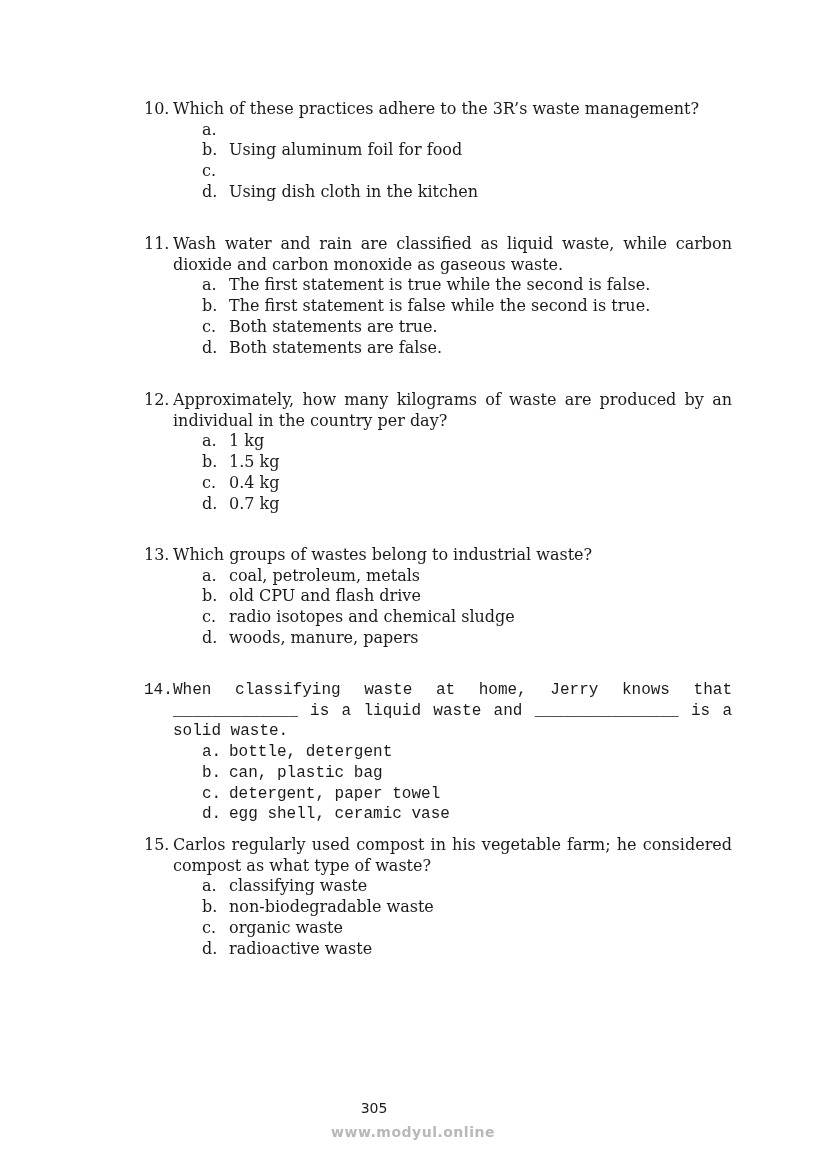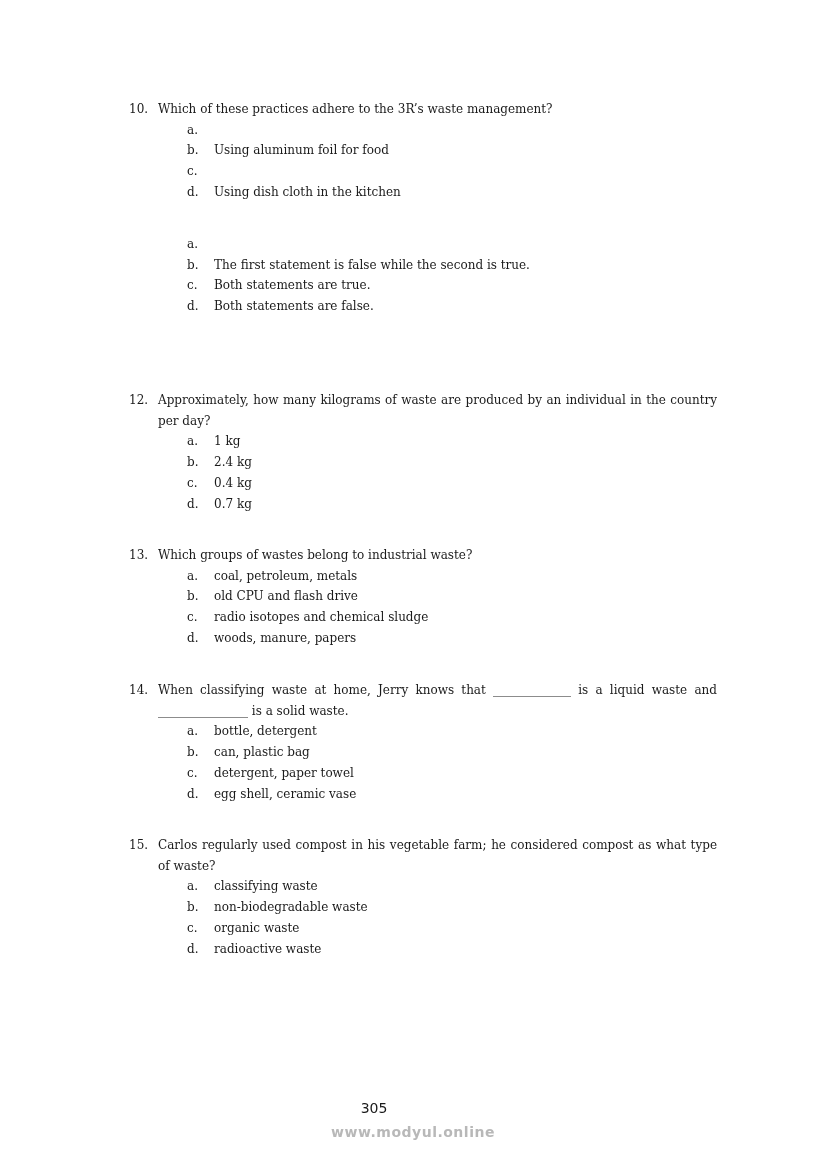--- a/index.html
+++ b/index.html
@@ -1,18 +1,18 @@
 <!DOCTYPE html>
 <html><head>
 <meta charset="utf-8">
 <style>
   html, body { margin: 0; padding: 0; background: #ffffff; }
   body { width: 826px; height: 1169px; position: relative; overflow: hidden;
          font-family: "DejaVu Serif", "Liberation Serif", serif; color: #1a1a1a; }
-  .question { position: absolute; left: 129px; width: 588px; font-size: 12px; line-height: 20.7px; }
+  .question { position: absolute; left: 144px; width: 588px; font-size: 16px; line-height: 20.7px; }
   .q-stem { display: flex; }
   .q-num { width: 29px; flex: none; }
   .q-text { flex: 1; text-align: justify; }
   .opts { margin: 0; padding: 0; list-style: none; }
   .opt { display: flex; padding-left: 58px; }
   .opt-letter { width: 27px; flex: none; }
   .page-num { position: absolute; top: 1100px; left: 0; width: 748px; text-align: center;
               font-family: "DejaVu Sans", "Liberation Sans", sans-serif; font-size: 14px; color: #1a1a1a; }
   .watermark { position: absolute; top: 1124px; left: 0; width: 826px; text-align: center;
                font-family: "DejaVu Sans", "Liberation Sans", sans-serif; font-size: 14px; color: #b8b8b8; letter-spacing: 0.5px; font-weight: bold; }
@@ -37,23 +37,28 @@
         <span class="opt-letter">c.</span>
       </li>
     <li class="opt">
         <span class="opt-letter">d.</span>
         <span>Using dish cloth in the kitchen</span>
       </li>
   </ul>
 </div>
 
 <div class="question" style="top:234px;">
+  <div class="q-stem">
+    <span class="q-num">11.</span>
+    <span class="q-text">Wash water and rain are classified as liquid waste, while carbon dioxide and carbon monoxide as gaseous waste.</span>
+  </div>
   <ul class="opts">
     <li class="opt">
         <span class="opt-letter">a.</span>
+        <span>The first statement is true while the second is false.</span>
       </li>
     <li class="opt">
         <span class="opt-letter">b.</span>
         <span>The first statement is false while the second is true.</span>
       </li>
     <li class="opt">
         <span class="opt-letter">c.</span>
         <span>Both statements are true.</span>
       </li>
     <li class="opt">
@@ -68,21 +73,21 @@
     <span class="q-num">12.</span>
     <span class="q-text">Approximately, how many kilograms of waste are produced by an individual in the country per day?</span>
   </div>
   <ul class="opts">
     <li class="opt">
         <span class="opt-letter">a.</span>
         <span>1 kg</span>
       </li>
     <li class="opt">
         <span class="opt-letter">b.</span>
-        <span>2.4 kg</span>
+        <span>1.5 kg</span>
       </li>
     <li class="opt">
         <span class="opt-letter">c.</span>
         <span>0.4 kg</span>
       </li>
     <li class="opt">
         <span class="opt-letter">d.</span>
         <span>0.7 kg</span>
       </li>
   </ul>
@@ -106,21 +111,21 @@
         <span class="opt-letter">c.</span>
         <span>radio isotopes and chemical sludge</span>
       </li>
     <li class="opt">
         <span class="opt-letter">d.</span>
         <span>woods, manure, papers</span>
       </li>
   </ul>
 </div>
 
-<div class="question" style="top:680px;">
+<div class="question" style="top:680px;font-family:Liberation Mono, monospace;">
   <div class="q-stem">
     <span class="q-num">14.</span>
     <span class="q-text">When classifying waste at home, Jerry knows that _____________ is a liquid waste and _______________ is a solid waste.</span>
   </div>
   <ul class="opts">
     <li class="opt">
         <span class="opt-letter">a.</span>
         <span>bottle, detergent</span>
       </li>
     <li class="opt">

